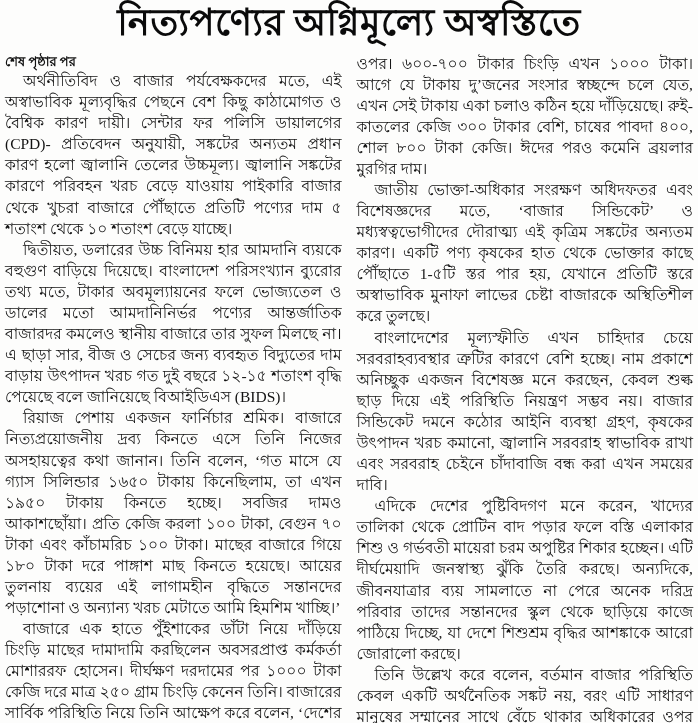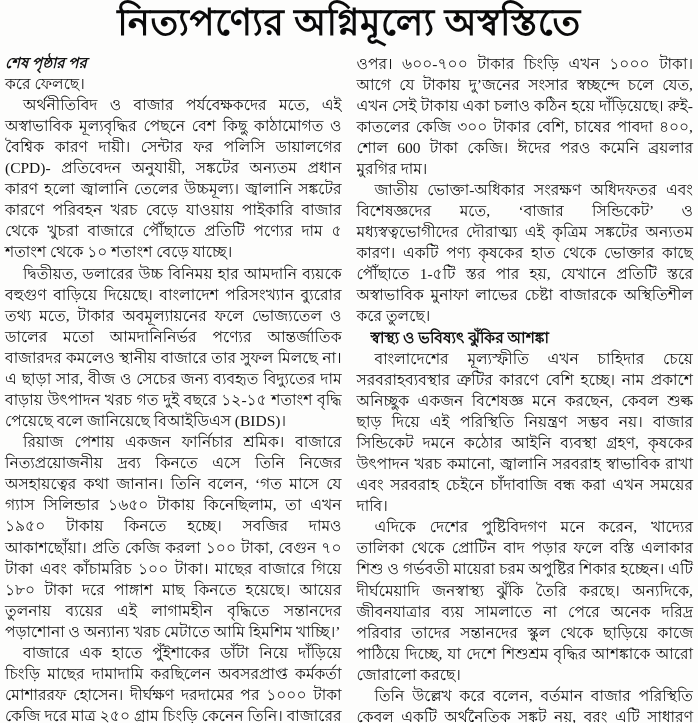--- a/index.html
+++ b/index.html
@@ -32,22 +32,21 @@
     display: flex;
     gap: 15px;
     align-items: flex-start;
   }
   .col {
     flex: 1 1 0;
     min-width: 0;
   }
   .continuation-note {
     font-weight: bold;
-    font-style: italic;
-    font-size: 15px;
+    font-size: 13px;
     line-height: 1.35;
   }
   .body-text {
     font-size: 15.5px;
     line-height: 1.36;
     text-align: justify;
     word-break: break-word;
   }
   .para {
     text-indent: 18px;
@@ -66,30 +65,28 @@
 <body>
 
 <div class="page">
 
   <h1 class="headline">নিত্যপণ্যের অগ্নিমূল্যে অস্বস্তিতে</h1>
 
   <div class="columns">
 
     <div class="col body-text">
       <p class="continuation-note">শেষ পৃষ্ঠার পর</p>
-      <p class="para no-indent">করে ফেলছে।</p>
       <p class="para">অর্থনীতিবিদ ও বাজার পর্যবেক্ষকদের মতে, এই অস্বাভাবিক মূল্যবৃদ্ধির পেছনে বেশ কিছু কাঠামোগত ও বৈশ্বিক কারণ দায়ী। সেন্টার ফর পলিসি ডায়ালগের (CPD)- প্রতিবেদন অনুযায়ী, সঙ্কটের অন্যতম প্রধান কারণ হলো জ্বালানি তেলের উচ্চমূল্য। জ্বালানি সঙ্কটের কারণে পরিবহন খরচ বেড়ে যাওয়ায় পাইকারি বাজার থেকে খুচরা বাজারে পৌঁছাতে প্রতিটি পণ্যের দাম ৫ শতাংশ থেকে ১০ শতাংশ বেড়ে যাচ্ছে।</p>
       <p class="para">দ্বিতীয়ত, ডলারের উচ্চ বিনিময় হার আমদানি ব্যয়কে বহুগুণ বাড়িয়ে দিয়েছে। বাংলাদেশ পরিসংখ্যান ব্যুরোর তথ্য মতে, টাকার অবমূল্যায়নের ফলে ভোজ্যতেল ও ডালের মতো আমদানিনির্ভর পণ্যের আন্তর্জাতিক বাজারদর কমলেও স্থানীয় বাজারে তার সুফল মিলছে না। এ ছাড়া সার, বীজ ও সেচের জন্য ব্যবহৃত বিদ্যুতের দাম বাড়ায় উৎপাদন খরচ গত দুই বছরে ১২-১৫ শতাংশ বৃদ্ধি পেয়েছে বলে জানিয়েছে বিআইডিএস (BIDS)।</p>
       <p class="para">রিয়াজ পেশায় একজন ফার্নিচার শ্রমিক। বাজারে নিত্যপ্রয়োজনীয় দ্রব্য কিনতে এসে তিনি নিজের অসহায়ত্বের কথা জানান। তিনি বলেন, ‘গত মাসে যে গ্যাস সিলিন্ডার ১৬৫০ টাকায় কিনেছিলাম, তা এখন ১৯৫০ টাকায় কিনতে হচ্ছে। সবজির দামও আকাশছোঁয়া। প্রতি কেজি করলা ১০০ টাকা, বেগুন ৭০ টাকা এবং কাঁচামরিচ ১০০ টাকা। মাছের বাজারে গিয়ে ১৮০ টাকা দরে পাঙ্গাশ মাছ কিনতে হয়েছে। আয়ের তুলনায় ব্যয়ের এই লাগামহীন বৃদ্ধিতে সন্তানদের পড়াশোনা ও অন্যান্য খরচ মেটাতে আমি হিমশিম খাচ্ছি।’</p>
       <p class="para">বাজারে এক হাতে পুঁইশাকের ডাঁটা নিয়ে দাঁড়িয়ে চিংড়ি মাছের দামাদামি করছিলেন অবসরপ্রাপ্ত কর্মকর্তা মোশাররফ হোসেন। দীর্ঘক্ষণ দরদামের পর ১০০০ টাকা কেজি দরে মাত্র ২৫০ গ্রাম চিংড়ি কেনেন তিনি। বাজারের সার্বিক পরিস্থিতি নিয়ে তিনি আক্ষেপ করে বলেন, ‘দেশের অর্থনীতির ভারসাম্যহীনতার প্রভাব পড়ছে সাধারণ মানুষের</p>
     </div>
 
     <div class="col body-text">
-      <p class="para no-indent">ওপর। ৬০০-৭০০ টাকার চিংড়ি এখন ১০০০ টাকা। আগে যে টাকায় দু’জনের সংসার স্বচ্ছন্দে চলে যেত, এখন সেই টাকায় একা চলাও কঠিন হয়ে দাঁড়িয়েছে। রুই-কাতলের কেজি ৩০০ টাকার বেশি, চাষের পাবদা ৪০০, শোল 600 টাকা কেজি। ঈদের পরও কমেনি ব্রয়লার মুরগির দাম।</p>
+      <p class="para no-indent">ওপর। ৬০০-৭০০ টাকার চিংড়ি এখন ১০০০ টাকা। আগে যে টাকায় দু’জনের সংসার স্বচ্ছন্দে চলে যেত, এখন সেই টাকায় একা চলাও কঠিন হয়ে দাঁড়িয়েছে। রুই-কাতলের কেজি ৩০০ টাকার বেশি, চাষের পাবদা ৪০০, শোল ৮০০ টাকা কেজি। ঈদের পরও কমেনি ব্রয়লার মুরগির দাম।</p>
       <p class="para">জাতীয় ভোক্তা-অধিকার সংরক্ষণ অধিদফতর এবং বিশেষজ্ঞদের মতে, ‘বাজার সিন্ডিকেট’ ও মধ্যস্বত্বভোগীদের দৌরাত্ম্য এই কৃত্রিম সঙ্কটের অন্যতম কারণ। একটি পণ্য কৃষকের হাত থেকে ভোক্তার কাছে পৌঁছাতে 1-৫টি স্তর পার হয়, যেখানে প্রতিটি স্তরে অস্বাভাবিক মুনাফা লাভের চেষ্টা বাজারকে অস্থিতিশীল করে তুলছে।</p>
-      <h2 class="subheading">স্বাস্থ্য ও ভবিষ্যৎ ঝুঁকির আশঙ্কা</h2>
       <p class="para">বাংলাদেশের মূল্যস্ফীতি এখন চাহিদার চেয়ে সরবরাহব্যবস্থার ত্রুটির কারণে বেশি হচ্ছে। নাম প্রকাশে অনিচ্ছুক একজন বিশেষজ্ঞ মনে করছেন, কেবল শুল্ক ছাড় দিয়ে এই পরিস্থিতি নিয়ন্ত্রণ সম্ভব নয়। বাজার সিন্ডিকেট দমনে কঠোর আইনি ব্যবস্থা গ্রহণ, কৃষকের উৎপাদন খরচ কমানো, জ্বালানি সরবরাহ স্বাভাবিক রাখা এবং সরবরাহ চেইনে চাঁদাবাজি বন্ধ করা এখন সময়ের দাবি।</p>
       <p class="para">এদিকে দেশের পুষ্টিবিদগণ মনে করেন, খাদ্যের তালিকা থেকে প্রোটিন বাদ পড়ার ফলে বস্তি এলাকার শিশু ও গর্ভবতী মায়েরা চরম অপুষ্টির শিকার হচ্ছেন। এটি দীর্ঘমেয়াদি জনস্বাস্থ্য ঝুঁকি তৈরি করছে। অন্যদিকে, জীবনযাত্রার ব্যয় সামলাতে না পেরে অনেক দরিদ্র পরিবার তাদের সন্তানদের স্কুল থেকে ছাড়িয়ে কাজে পাঠিয়ে দিচ্ছে, যা দেশে শিশুশ্রম বৃদ্ধির আশঙ্কাকে আরো জোরালো করছে।</p>
       <p class="para">তিনি উল্লেখ করে বলেন, বর্তমান বাজার পরিস্থিতি কেবল একটি অর্থনৈতিক সঙ্কট নয়, বরং এটি সাধারণ মানুষের সম্মানের সাথে বেঁচে থাকার অধিকারের ওপর এক বড় চ্যালেঞ্জ। সরকারের সময়োচিত ও কঠোর পদক্ষেপই পারে সাধারণ মানুষের ঘরে দু’বেলা অন্নের নিশ্চয়তা ফিরিয়ে দিতে।</p>
     </div>
 
   </div>
 </div>
 
 </body></html>

